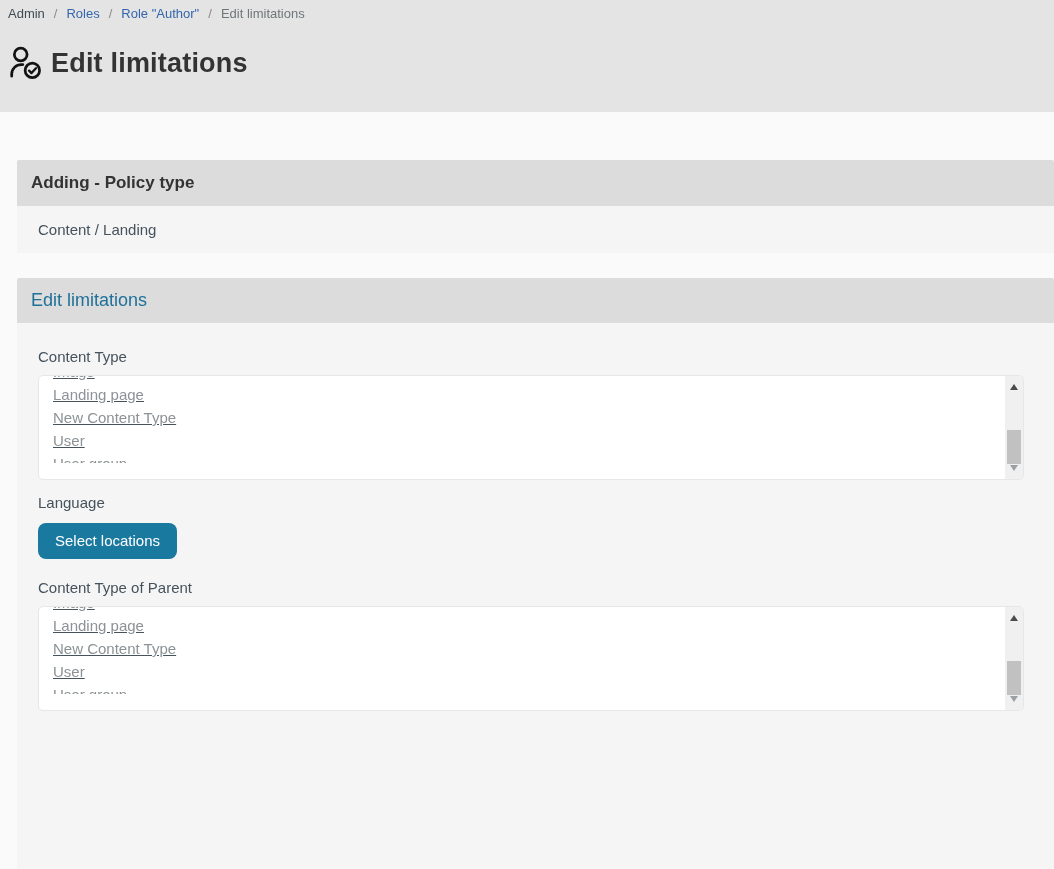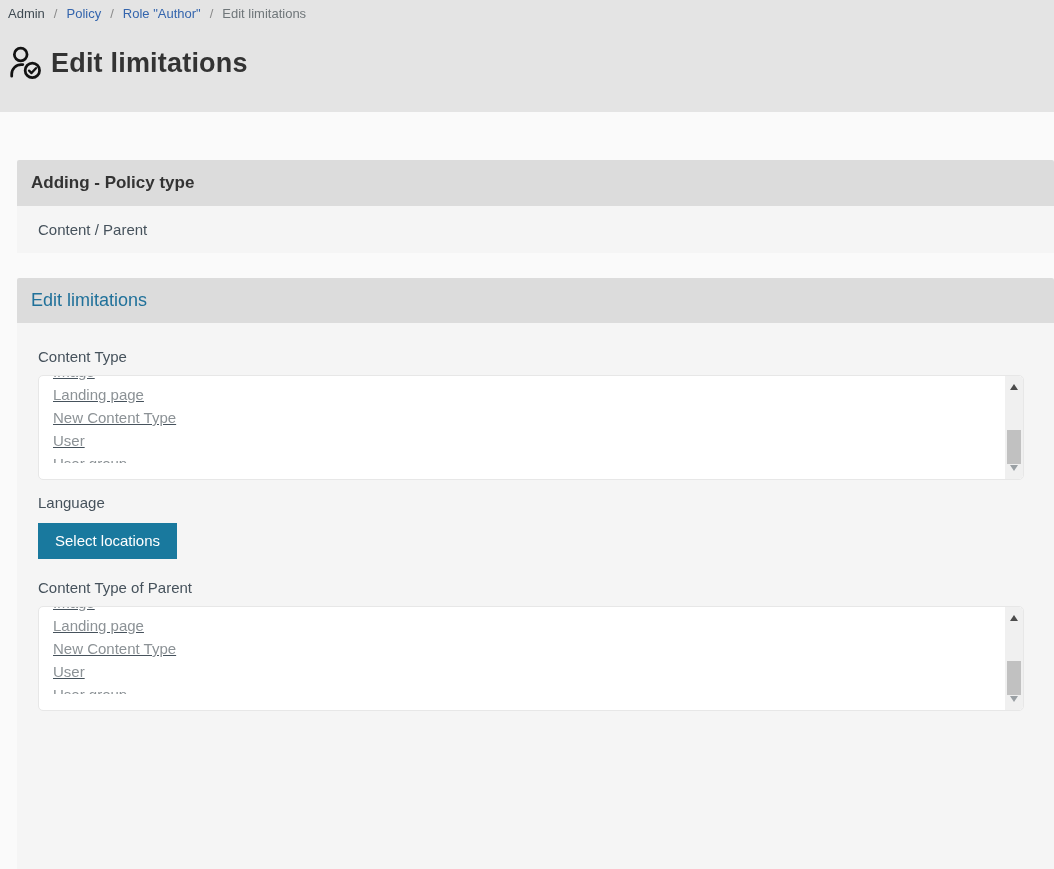--- a/index.html
+++ b/index.html
@@ -72,31 +72,31 @@
   .tri-up.light { border-bottom-color: #9aa0a4; }
   .tri-down { width: 0; height: 0; border-left: 4px solid transparent;
     border-right: 4px solid transparent; border-top: 6px solid #9aa0a4; }
   .sb-thumb { position: absolute; left: 2px; right: 2px; top: 52%; height: 33%;
     background: #c1c1c1; cursor: pointer; }
 
   
   .btn-primary {
     display: inline-block; margin-top: 2px; height: 36px; line-height: 36px;
     padding: 0 17px; background: var(--btn, #19799e); color: #fff; font-size: 15px;
-    border: none; border-radius: 0; cursor: pointer; font-family: inherit;
+    border: none; border-radius: 8px; cursor: pointer; font-family: inherit;
   }
 </style>
 </head>
 <body>
 
 <header class="top-header">
   <nav class="breadcrumb">
     <span>Admin</span>
     <span class="sep">/</span>
-    <a class="link">Policy</a>
+    <a class="link">Roles</a>
     <span class="sep">/</span>
     <a class="link">Role "Author"</a>
     <span class="sep">/</span>
     <span class="current">Edit limitations</span>
   </nav>
   <div class="title-row">
     <span style="display:inline-flex;">
       <svg width="36" height="36" viewBox="0 0 34 34" fill="none" stroke="#131313">
         <circle cx="12" cy="9" r="6" stroke-width="2.6"></circle>
         <path d="M3.5 29.5 v-2 a 9 9 0 0 1 9 -9 h 1.5" stroke-width="2.6" stroke-linecap="round"></path>
@@ -106,21 +106,21 @@
     </span>
     <h1 class="page-title" style="margin:0;">Edit limitations</h1>
   </div>
 </header>
 
 <section class="section section-policy">
   <div class="sec-header bold">
     <span>Adding - Policy type</span>
   </div>
   <div class="sec-row">
-    <span>Content / Parent</span>
+    <span>Content / Landing</span>
   </div>
 </section>
 
 <section class="section section-limitations">
   <div class="sec-header teal">
     <span>Edit limitations</span>
   </div>
   <form class="sec-form">
 
     <div class="field-label first">Content Type</div>

